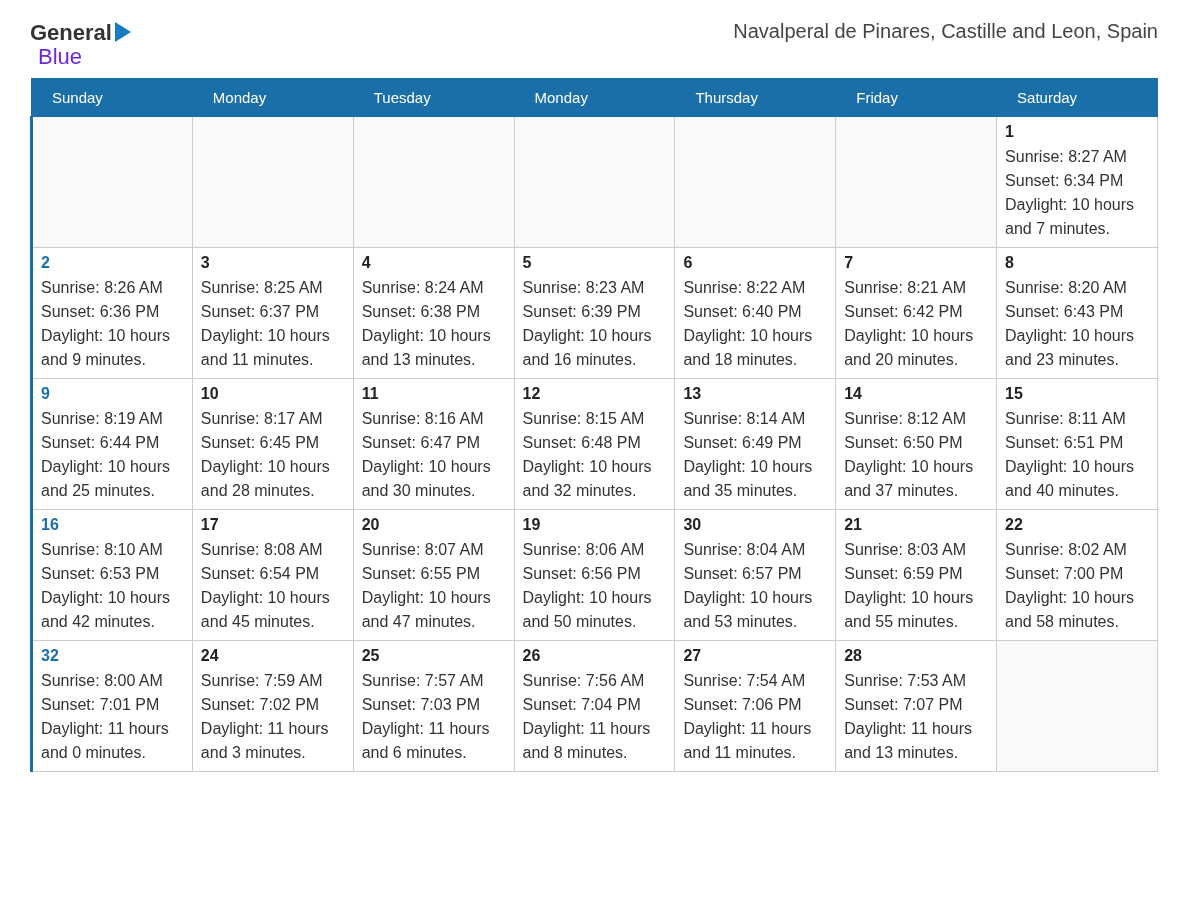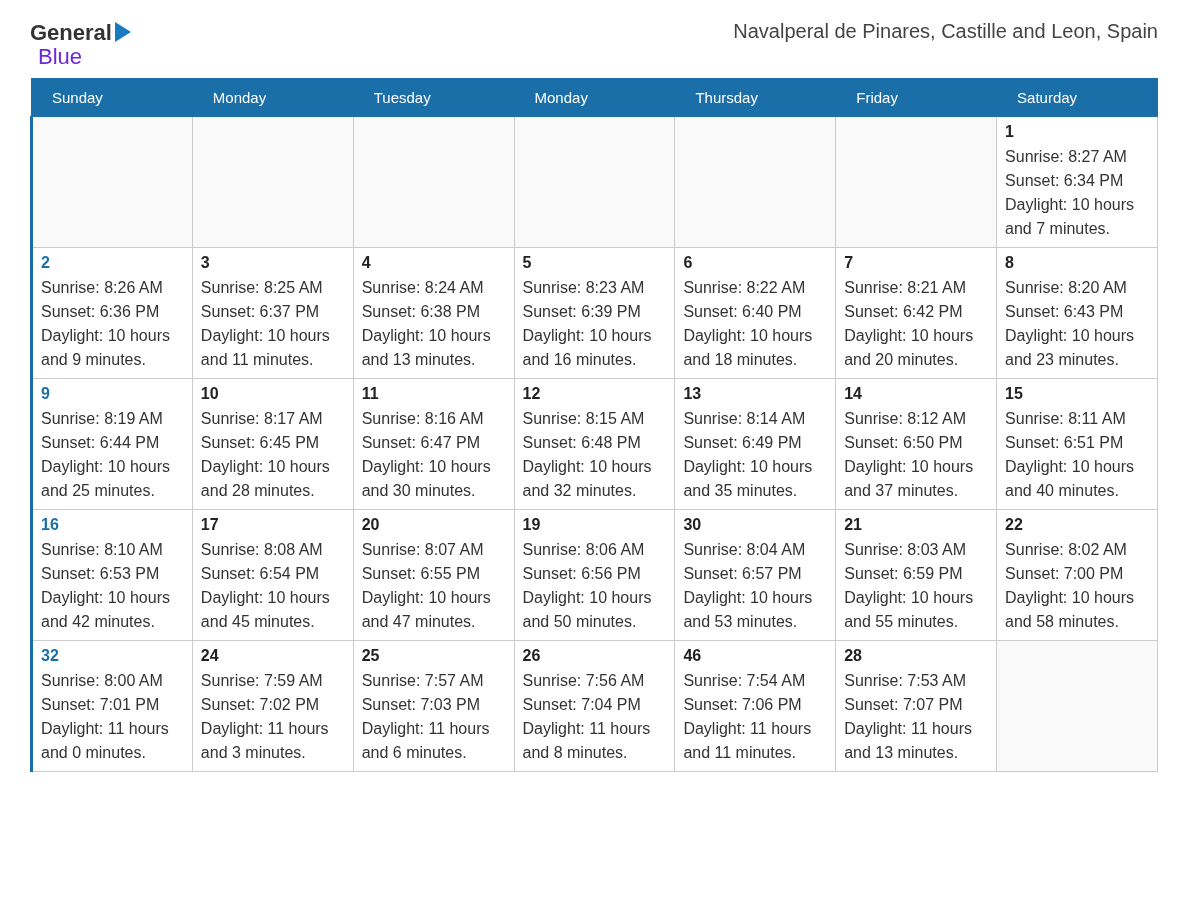--- a/index.html
+++ b/index.html
@@ -248,21 +248,21 @@
         </td>
         <td>
           <span class="day-number">25</span>
           <div class="day-info">Sunrise: 7:57 AM<br>Sunset: 7:03 PM<br>Daylight: 11 hours and 6 minutes.</div>
         </td>
         <td>
           <span class="day-number">26</span>
           <div class="day-info">Sunrise: 7:56 AM<br>Sunset: 7:04 PM<br>Daylight: 11 hours and 8 minutes.</div>
         </td>
         <td>
-          <span class="day-number">46</span>
+          <span class="day-number">27</span>
           <div class="day-info">Sunrise: 7:54 AM<br>Sunset: 7:06 PM<br>Daylight: 11 hours and 11 minutes.</div>
         </td>
         <td>
           <span class="day-number">28</span>
           <div class="day-info">Sunrise: 7:53 AM<br>Sunset: 7:07 PM<br>Daylight: 11 hours and 13 minutes.</div>
         </td>
         <td class="empty"></td>
       </tr>
     </tbody>
 </table>

